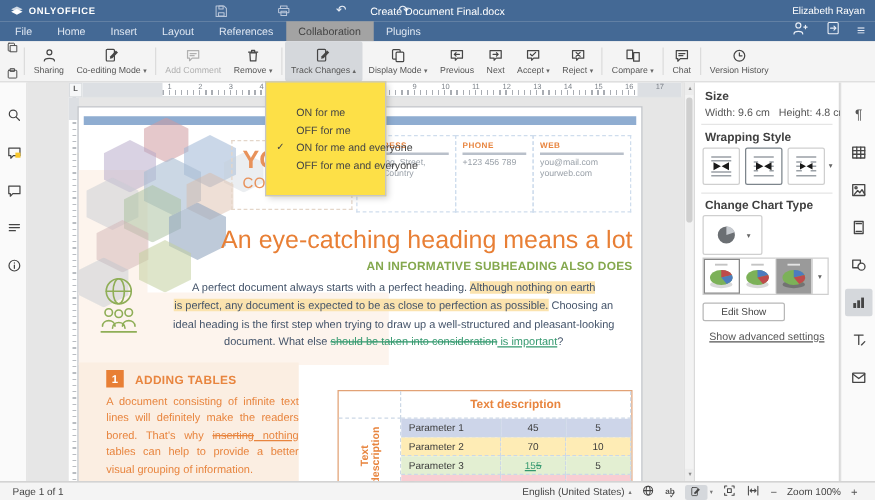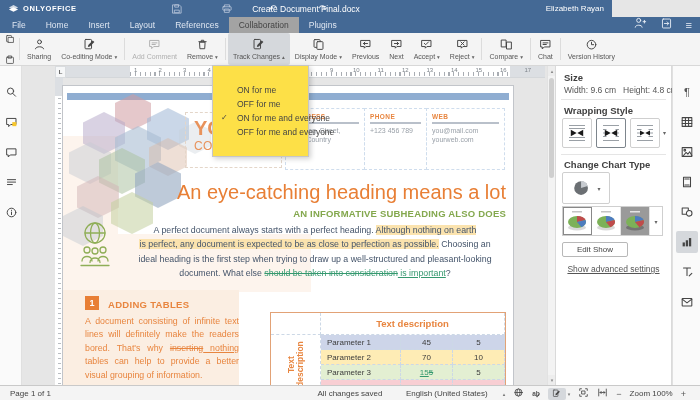--- a/index.html
+++ b/index.html
@@ -3,21 +3,21 @@
 <meta charset="utf-8">
 <style>
 *{margin:0;padding:0;box-sizing:border-box}
 html,body{width:700px;height:400px}
 .stage{position:relative;width:700px;height:400px;background:#e6e6e6;overflow:hidden;
   font-family:"Liberation Sans","DejaVu Sans",sans-serif;-webkit-font-smoothing:antialiased}
 .ic{stroke:#454545;fill:none;stroke-width:1.2;stroke-linecap:round;stroke-linejoin:round}
 .ic-w{stroke:#e9eef6;fill:none;stroke-width:1.1;stroke-linecap:round;stroke-linejoin:round}
 .ic-dim{stroke:#b9c6da}
 
-.titlebar{position:absolute;left:0;top:0;width:612px;height:17px;background:#446995;color:#fff}
+.titlebar{position:absolute;left:0;top:0;width:700px;height:17px;background:#446995;color:#fff}
 .logo{position:absolute;left:8px;top:3px;display:flex;align-items:center;gap:4px}
 .logo-text{font-size:7.5px;font-weight:bold;letter-spacing:.6px;color:#fff}
 .tb-qbtn{position:absolute;top:2px;width:14px;height:13px;display:flex;align-items:center;justify-content:center}
 .undo-redo{font-size:10px;color:#e9eef6;line-height:13px}
 .doc-title{position:absolute;left:120px;right:120px;top:4px;text-align:center;font-size:8.5px;color:#fff}
 .user-name{position:absolute;right:8px;top:4px;font-size:8px;color:#fff}
 
 .tabbar{position:absolute;left:0;top:17px;width:700px;height:16px;background:#446995;display:flex;padding-left:2px}
 .tab{padding:0 10px;line-height:16px;font-size:8.5px;color:#dfe7f2}
 .tab.active{background:#a3a3a3;color:#444}
@@ -115,21 +115,21 @@
 .strip-btn.active{background:#d5d8dc;border-radius:2px}
 .para-glyph{font-size:11px;color:#555;line-height:11px}
 .sidebar{position:absolute;left:0;top:66px;width:22px;height:319px;background:#fafafa;border-right:1px solid #e0e0e0}
 .side-btn{position:absolute;left:3px;width:16px;height:16px;display:flex;align-items:center;justify-content:center}
 
 .statusbar{position:absolute;left:0;top:385px;width:700px;height:15px;background:#f4f4f4;border-top:1px solid #c9c9c9;
   font-size:8px;color:#444}
 .sb-left{position:absolute;left:10px;top:3px}
 .sb-center{position:absolute;left:0;right:0;top:3px;text-align:center}
 .sb-right{position:absolute;right:14px;top:0;height:15px;display:flex;align-items:center;gap:8px}
-.lang{display:flex;align-items:center;gap:15px}
+.lang{display:flex;align-items:center;gap:3px}
 .mini-caret{font-size:5px;color:#777}
 .track-toggle{width:18px;height:12px;background:#d5d8dc;border-radius:2px;display:flex;align-items:center;justify-content:center;gap:1px}
 .spell{position:relative;font-size:6.5px;color:#555;font-weight:bold}
 .spell .chk{position:absolute;left:3px;top:2px;font-size:7px;color:#444}
 .zoom-sign{font-size:9px;color:#555}
 
 .menu{position:absolute;left:212px;top:65px;width:97px;background:#fde047;border:1px solid #c6c6c6;
   box-shadow:2px 2px 5px rgba(0,0,0,.18);z-index:60;padding:17px 0}
 .menu-item{position:relative;height:14px;line-height:14px;font-size:8.5px;color:#444;padding-left:24px;white-space:nowrap}
 .menu-check{position:absolute;left:8px;top:0;font-size:8px;color:#444}
@@ -665,21 +665,20 @@
           <g class="ic" stroke="#6b7075">
             <rect x="2.5" y="4" width="11" height="8.5" rx="0.5"></rect>
             <path d="M2.5,4.8 l5.5,4.2 5.5,-4.2"></path>
           </g>
         </svg>
       </div>
   </div>
 
   <div class="statusbar">
     <div class="sb-left">Page 1 of 1</div>
-    <div class="sb-center">All changes saved</div>
     <div class="sb-right">
       <div class="lang">
         <span>English (United States)</span>
           <span class="mini-caret">▴</span>
       </div>
       <span><svg width="11" height="11" viewBox="0 0 16 16">
             <g class="ic" stroke="#555">
               <circle cx="8" cy="8" r="5.2"></circle>
               <ellipse cx="8" cy="8" rx="2.3" ry="5.2"></ellipse>
               <path d="M2.8,8 h10.4"></path>

